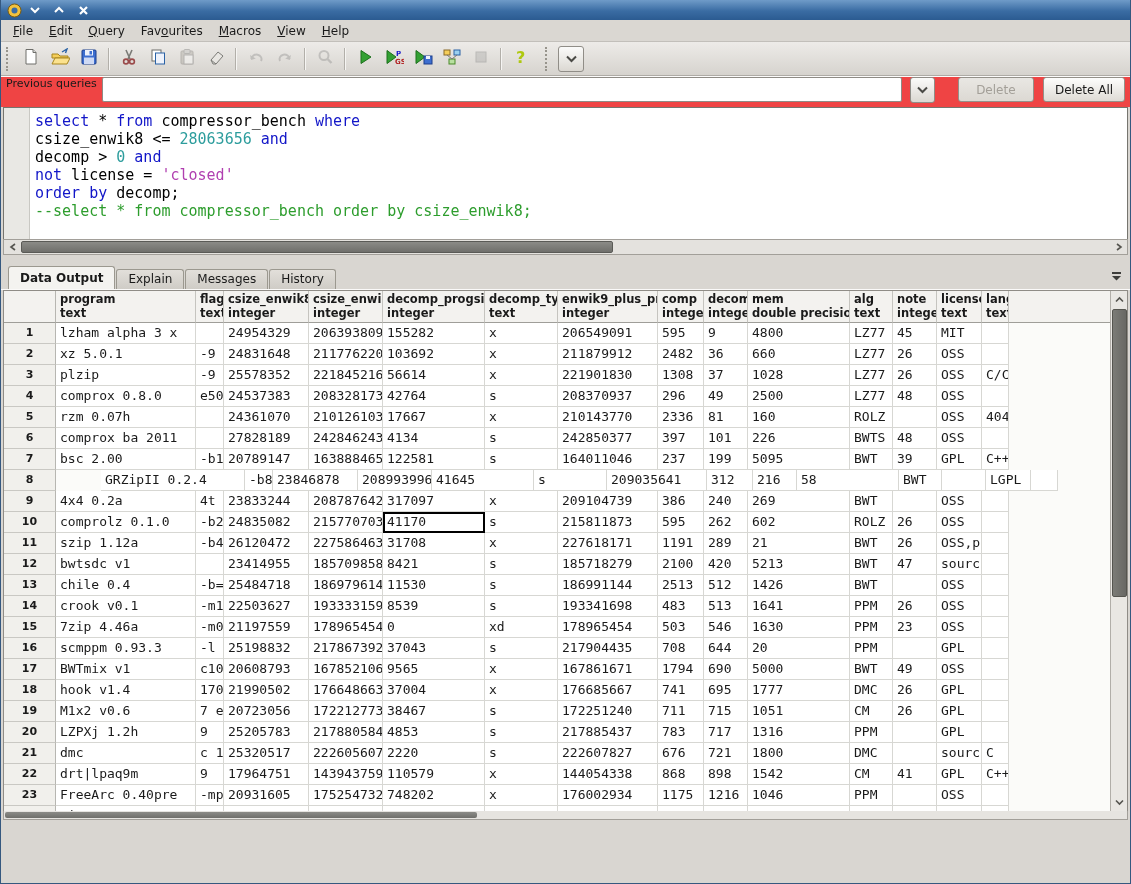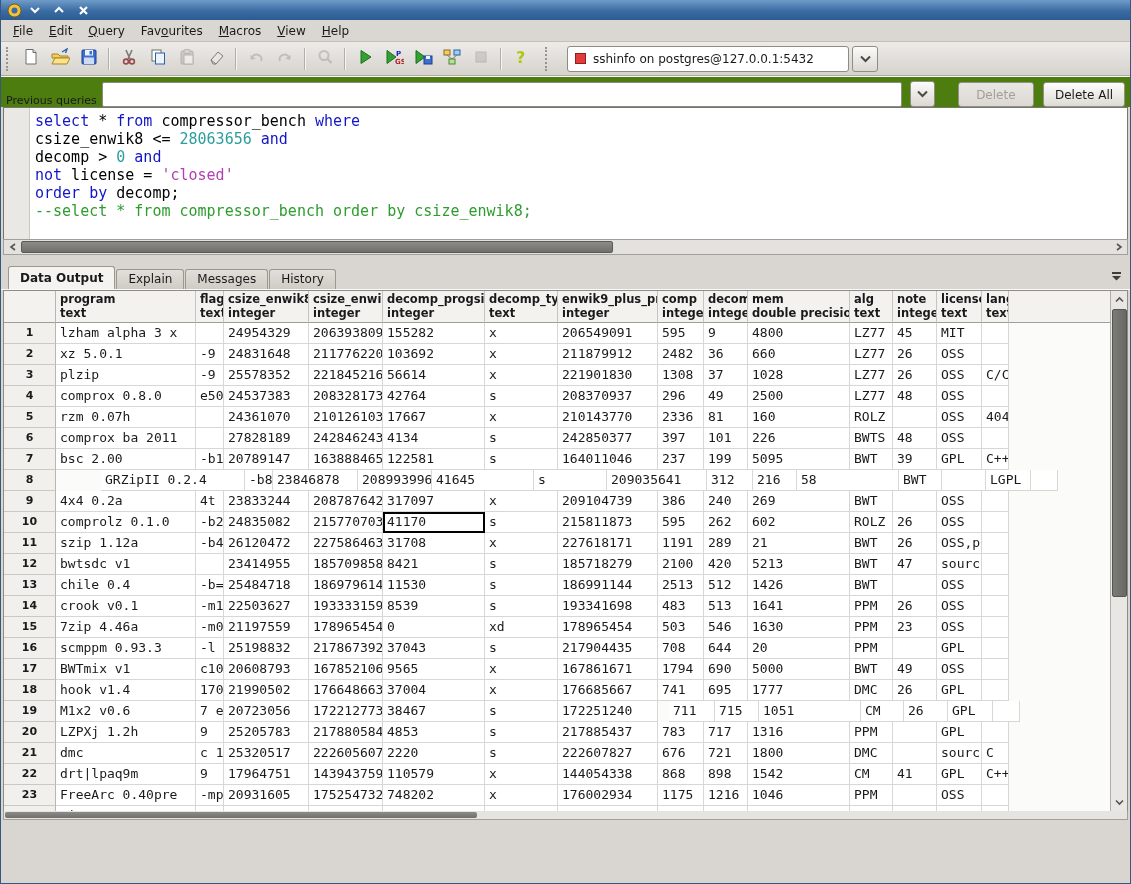--- a/index.html
+++ b/index.html
@@ -39,21 +39,21 @@
 
   
   .tabbar { height:24px; display:flex; align-items:flex-end; padding:0 0 0 7px; position:relative; background:#d9d6d1; }
   .tab { height:20px; padding:2px 11px 0; font-size:12px; background:linear-gradient(#e2dfda,#cfccc6);
     border:1px solid #9b988f; border-bottom:none; border-radius:3px 3px 0 0; margin-right:1px; white-space:nowrap; }
   .tab.active { background:#f4f3f0; font-weight:bold; height:23px; padding-top:4px; }
   .tab-overflow { position:absolute; right:8px; bottom:5px; }
   .tabline { height:1px; background:#fcfbfa; }
 
   
-  .prevrow { height:30px; display:flex; align-items:flex-end; padding:0 5px; gap:5px; background:#4d7c0f; }
+  .prevrow { height:30px; display:flex; align-items:flex-start; padding:0 5px; gap:5px; background:#ef4444; }
   .pq-label { font-size:11px; white-space:nowrap; }
   .pq-combo { width:832px; height:25px; background:#fff; border:1px solid #8e8b85; border-radius:2px; }
   .btn { height:25px; padding:0 16px; border:1px solid #94918a; border-radius:3px;
     background:linear-gradient(#fdfdfc,#dedbd5); display:flex; align-items:center; font-size:12px; white-space:nowrap; }
   .btn.disabled { color:#a39f98; background:linear-gradient(#e9e7e3,#dcd9d3); }
   .btn-delete { margin-left:18px; width:78px; justify-content:center; }
   .btn-delete-all { margin-left:4px; width:82px; justify-content:center; }
 
   
   .editor { height:132px; margin:0 2px; background:#fff; border:1px solid #76756f; border-bottom:none; display:flex; overflow:hidden; }
@@ -256,24 +256,20 @@
             </svg></span>
         </span>
         <span class="tb-sep"></span>
         <span class="tb-btn">
           <span><svg width="18" height="18">
               <text x="4" y="15" font-size="16" font-weight="bold" fill="#aec810">?</text>
             </svg></span>
         </span>
       </span>
     <span class="tb-grip" style="margin-left:10px;"></span>
-    <span class="conn-combo">
-      <span class="conn-status" id="conn-status" style="background: rgb(226, 59, 59);"></span>
-      <span>sshinfo on postgres@127.0.0.1:5432</span>
-    </span>
     <span class="combo-arrow-btn">
       <svg width="11" height="8">
           <path d="M1 1.5l4.5 4.5L10 1.5" stroke="#4a4a46" stroke-width="2" fill="none"></path>
         </svg>
     </span>
   </div>
 
   <div class="tabline"></div>
 
   <div class="prevrow">
@@ -669,21 +665,21 @@
         </div>
         <div class="grow">
           <div class="gnum">19</div>
           <div class="gcell" style="width: 140px;">M1x2 v0.6</div>
           <div class="gcell" style="width: 28px;">7 e8</div>
           <div class="gcell" style="width: 85px;">20723056</div>
           <div class="gcell" style="width: 74px;">172212773</div>
           <div class="gcell" style="width: 102px;">38467</div>
           <div class="gcell" style="width: 73px;">s</div>
           <div class="gcell" style="width: 100px;">172251240</div>
-          <div class="gcell" style="width: 46px; margin-left: 11px;">711</div>
+          <div class="gcell" style="width: 46px;">711</div>
           <div class="gcell" style="width: 44px;">715</div>
           <div class="gcell" style="width: 102px;">1051</div>
           <div class="gcell" style="width: 43px;">CM</div>
           <div class="gcell" style="width: 44px;">26</div>
           <div class="gcell" style="width: 45px;">GPL</div>
           <div class="gcell" style="width: 27px;"></div>
           <div class="gfill"></div>
         </div>
         <div class="grow">
           <div class="gnum">20</div>

